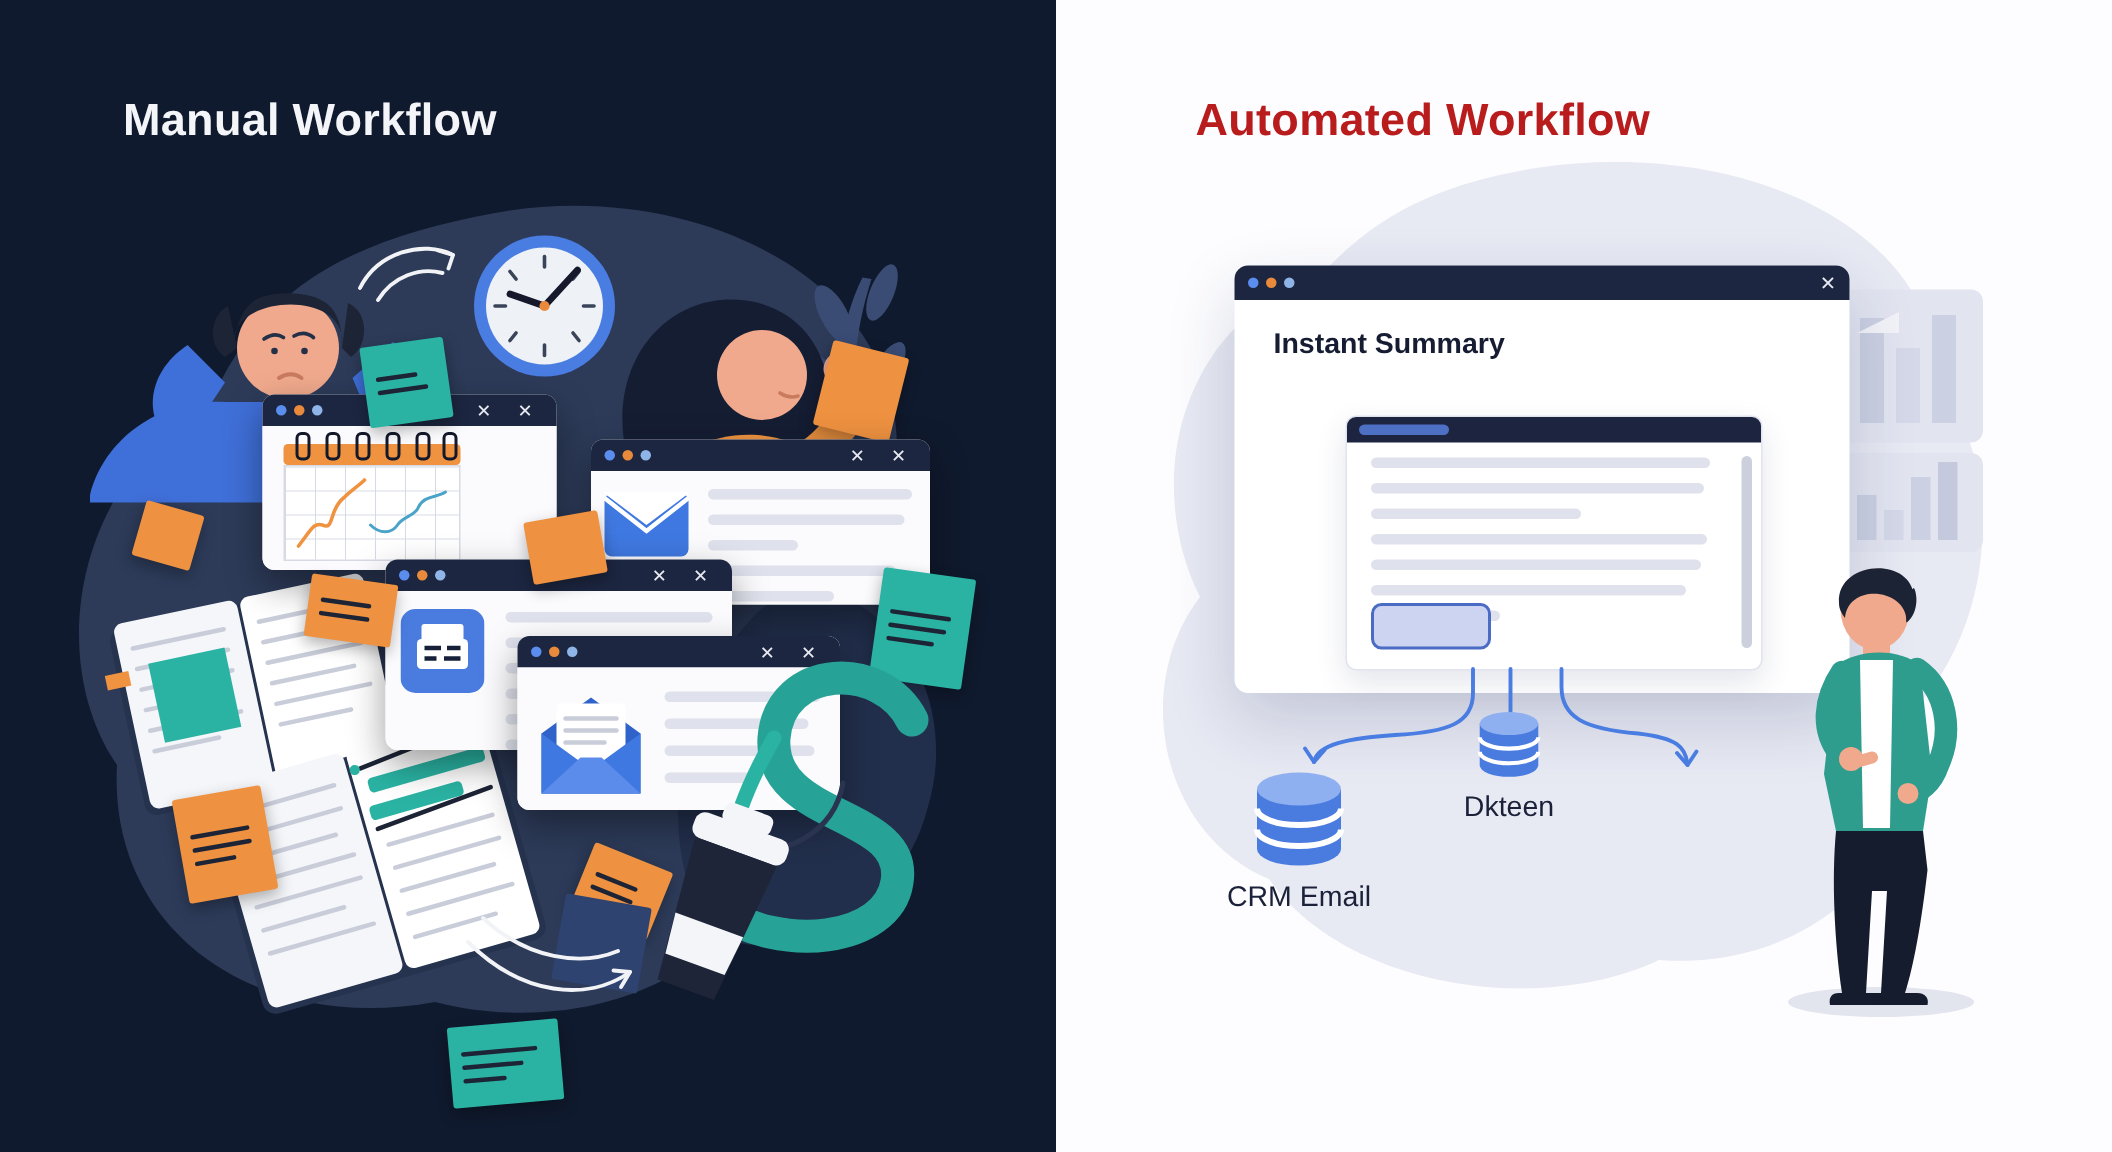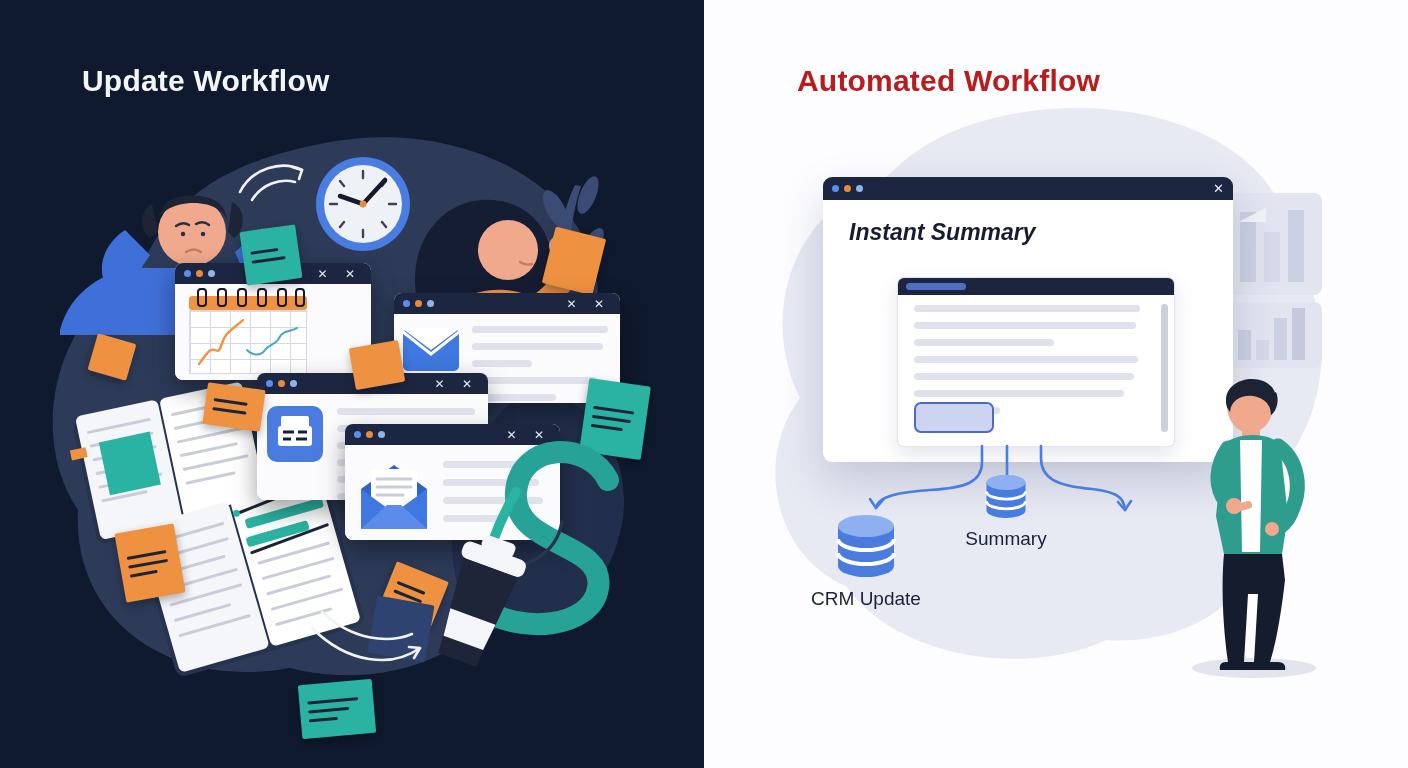--- a/index.html
+++ b/index.html
@@ -27,21 +27,21 @@
   .cal-head{height:14px;background:#ef9340;border-radius:3px;position:relative;}
   .ring{position:absolute;top:-8px;width:6px;height:15px;border:2.5px solid #13192b;border-radius:4px;background:transparent;}
   .cal-grid{height:62px;background:#fff;border:1px solid #d7dae4;
     background-image:linear-gradient(#d7dae4 1px,transparent 1px),linear-gradient(90deg,#d7dae4 1px,transparent 1px);
     background-size:20px 16px;}
 
   
   #main-win{position:absolute;left:119px;top:177px;width:410px;height:285px;background:#fff;border-radius:9px;
     box-shadow:0 18px 44px rgba(35,45,90,.18);}
   #main-win .win-bar{height:23px;border-radius:9px 9px 0 0;}
-  #main-title{position:absolute;left:26px;top:42px;font-size:23px;font-weight:600;color:#161d33;font-style:italic;}
+  #main-title{position:absolute;left:26px;top:42px;font-size:19px;font-weight:600;color:#161d33;}
   #nested-win{position:absolute;left:74px;top:100px;width:276px;height:168px;background:#fff;border:1px solid #e1e4ef;
     border-radius:7px;box-shadow:0 8px 20px rgba(40,50,95,.12);}
   #nested-bar{height:17px;background:#1c2440;border-radius:6px 6px 0 0;display:flex;align-items:center;padding:0 8px;}
   #nested-pill{width:60px;height:7px;border-radius:4px;background:#4d6fc4;}
   .sk{margin:10px 16px 0 16px;}
   #nested-btn{position:absolute;left:16px;bottom:13px;width:76px;height:27px;background:#ccd4f2;border:2px solid #4a6cc4;border-radius:7px;}
   #nested-scroll{position:absolute;right:6px;top:26px;width:7px;height:128px;background:#cbd0dc;border-radius:4px;}
 
   
   .node{position:absolute;display:flex;flex-direction:column;align-items:center;gap:8px;}
@@ -52,21 +52,21 @@
   .st-orange{background:#ee9140;} .st-teal{background:#2ab3a3;} .st-navy{background:#2e4370;box-shadow:none;}
   .st-lines{position:absolute;inset:0;display:flex;flex-direction:column;justify-content:center;gap:6px;padding:0 8px;}
   .st-lines span{display:block;height:3px;background:#1d2436;border-radius:2px;}
 </style>
 </head>
 <body>
 
 <div id="stage">
 
   <div class="panel" id="left-panel">
-    <div class="panel-title" id="left-title">Update Workflow</div>
+    <div class="panel-title" id="left-title">Manual Workflow</div>
 
     <svg class="abs" style="left:0;top:0" width="704" height="768" viewBox="0 0 704 768">
 
       <path fill="#2d3b59" d="M330,142 C460,118 600,185 598,300 C648,380 600,490 510,540 C520,640 400,696 290,668 C170,690 72,620 78,510 C30,440 50,320 140,270 C175,185 245,158 330,142 Z"></path>
       <path fill="#222f4c" d="M540,392 C600,400 640,470 618,540 C600,610 520,650 470,620 C440,560 450,480 480,440 C500,410 520,390 540,392 Z"></path>
 
       <g fill="#3a4c74">
         <path d="M560,300 C555,255 560,215 575,185 L581,186 C570,220 566,260 570,300 Z"></path>
         <ellipse cx="556" cy="210" rx="9" ry="22" transform="rotate(-28 556 210)"></ellipse>
         <ellipse cx="588" cy="195" rx="8" ry="20" transform="rotate(22 588 195)"></ellipse>
@@ -406,31 +406,31 @@
       </g>
     </svg>
 
     <div class="node" style="left:102px;top:514px;width:120px;">
       <svg width="62" height="66" viewBox="0 0 62 66">
         <path d="M3,12 L3,52 A28,11 0 0 0 59,52 L59,12 Z" fill="#4a7ce0"></path>
         <path d="M3,25 A28,11 0 0 0 59,25" fill="none" stroke="#ffffff" stroke-width="4"></path>
         <path d="M3,39 A28,11 0 0 0 59,39" fill="none" stroke="#ffffff" stroke-width="4"></path>
         <ellipse cx="31" cy="12" rx="28" ry="11" fill="#8fb0f0"></ellipse>
       </svg>
-      <span class="node-label">CRM Update</span>
+      <span class="node-label">CRM Email</span>
     </div>
 
     <div class="node" style="left:252px;top:474px;width:100px;">
       <svg width="44" height="46" viewBox="0 0 62 66">
         <path d="M3,12 L3,52 A28,11 0 0 0 59,52 L59,12 Z" fill="#4a7ce0"></path>
         <path d="M3,25 A28,11 0 0 0 59,25" fill="none" stroke="#ffffff" stroke-width="4"></path>
         <path d="M3,39 A28,11 0 0 0 59,39" fill="none" stroke="#ffffff" stroke-width="4"></path>
         <ellipse cx="31" cy="12" rx="28" ry="11" fill="#8fb0f0"></ellipse>
       </svg>
-      <span class="node-label">Summary</span>
+      <span class="node-label">Dkteen</span>
     </div>
 
 
     <svg class="abs" style="left:482px;top:366px" width="136" height="310" viewBox="0 0 136 310">
       <ellipse cx="64" cy="40" rx="23" ry="27" fill="#f0a98c"></ellipse>
       <path d="M40,36 C38,8 88,4 90,32 C91,40 88,46 85,49 C86,26 46,22 44,46 C41,42 40,39 40,36 Z" fill="#1c2335"></path>
       <path d="M85,49 C92,44 93,32 90,26 L84,30 Z" fill="#1c2335"></path>
       <rect x="56" y="60" width="18" height="14" fill="#f0a98c"></rect>
       <path d="M38,78 C52,66 82,66 94,78 L102,150 L96,188 L38,188 L30,150 Z" fill="#2e9d8d"></path>
       <path d="M54,74 L76,74 L74,186 L56,186 Z" fill="#ffffff"></path>

